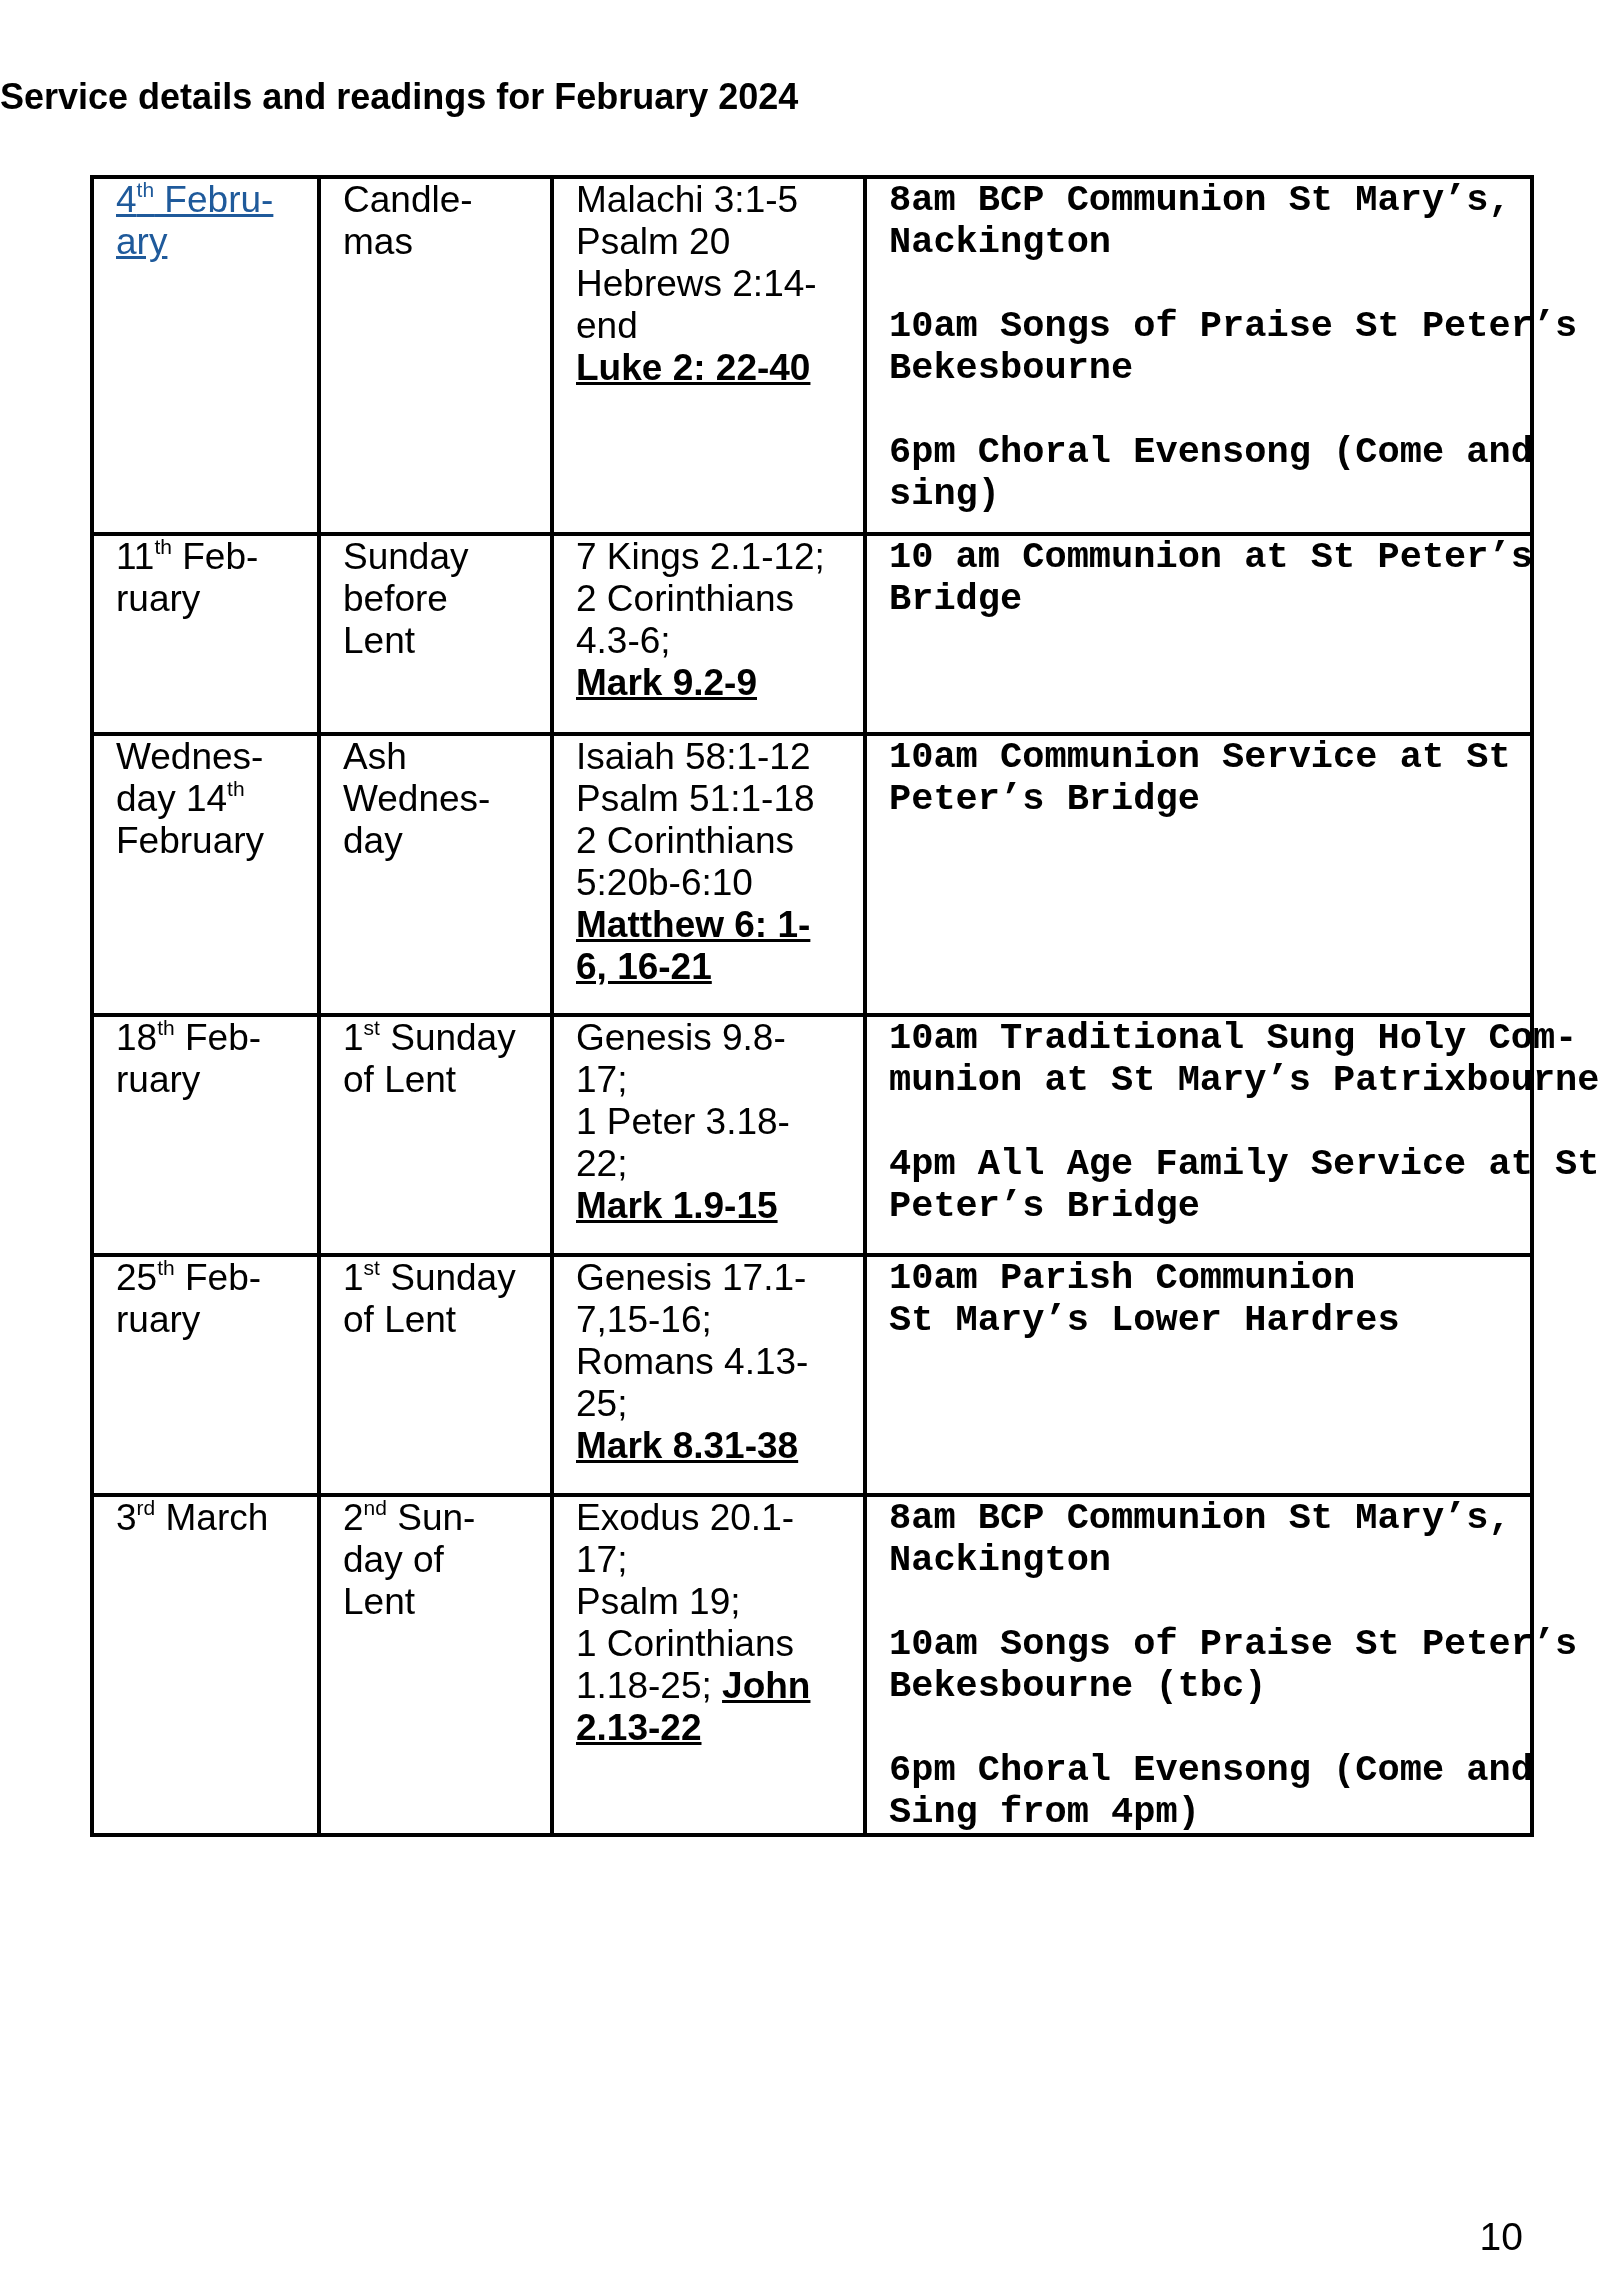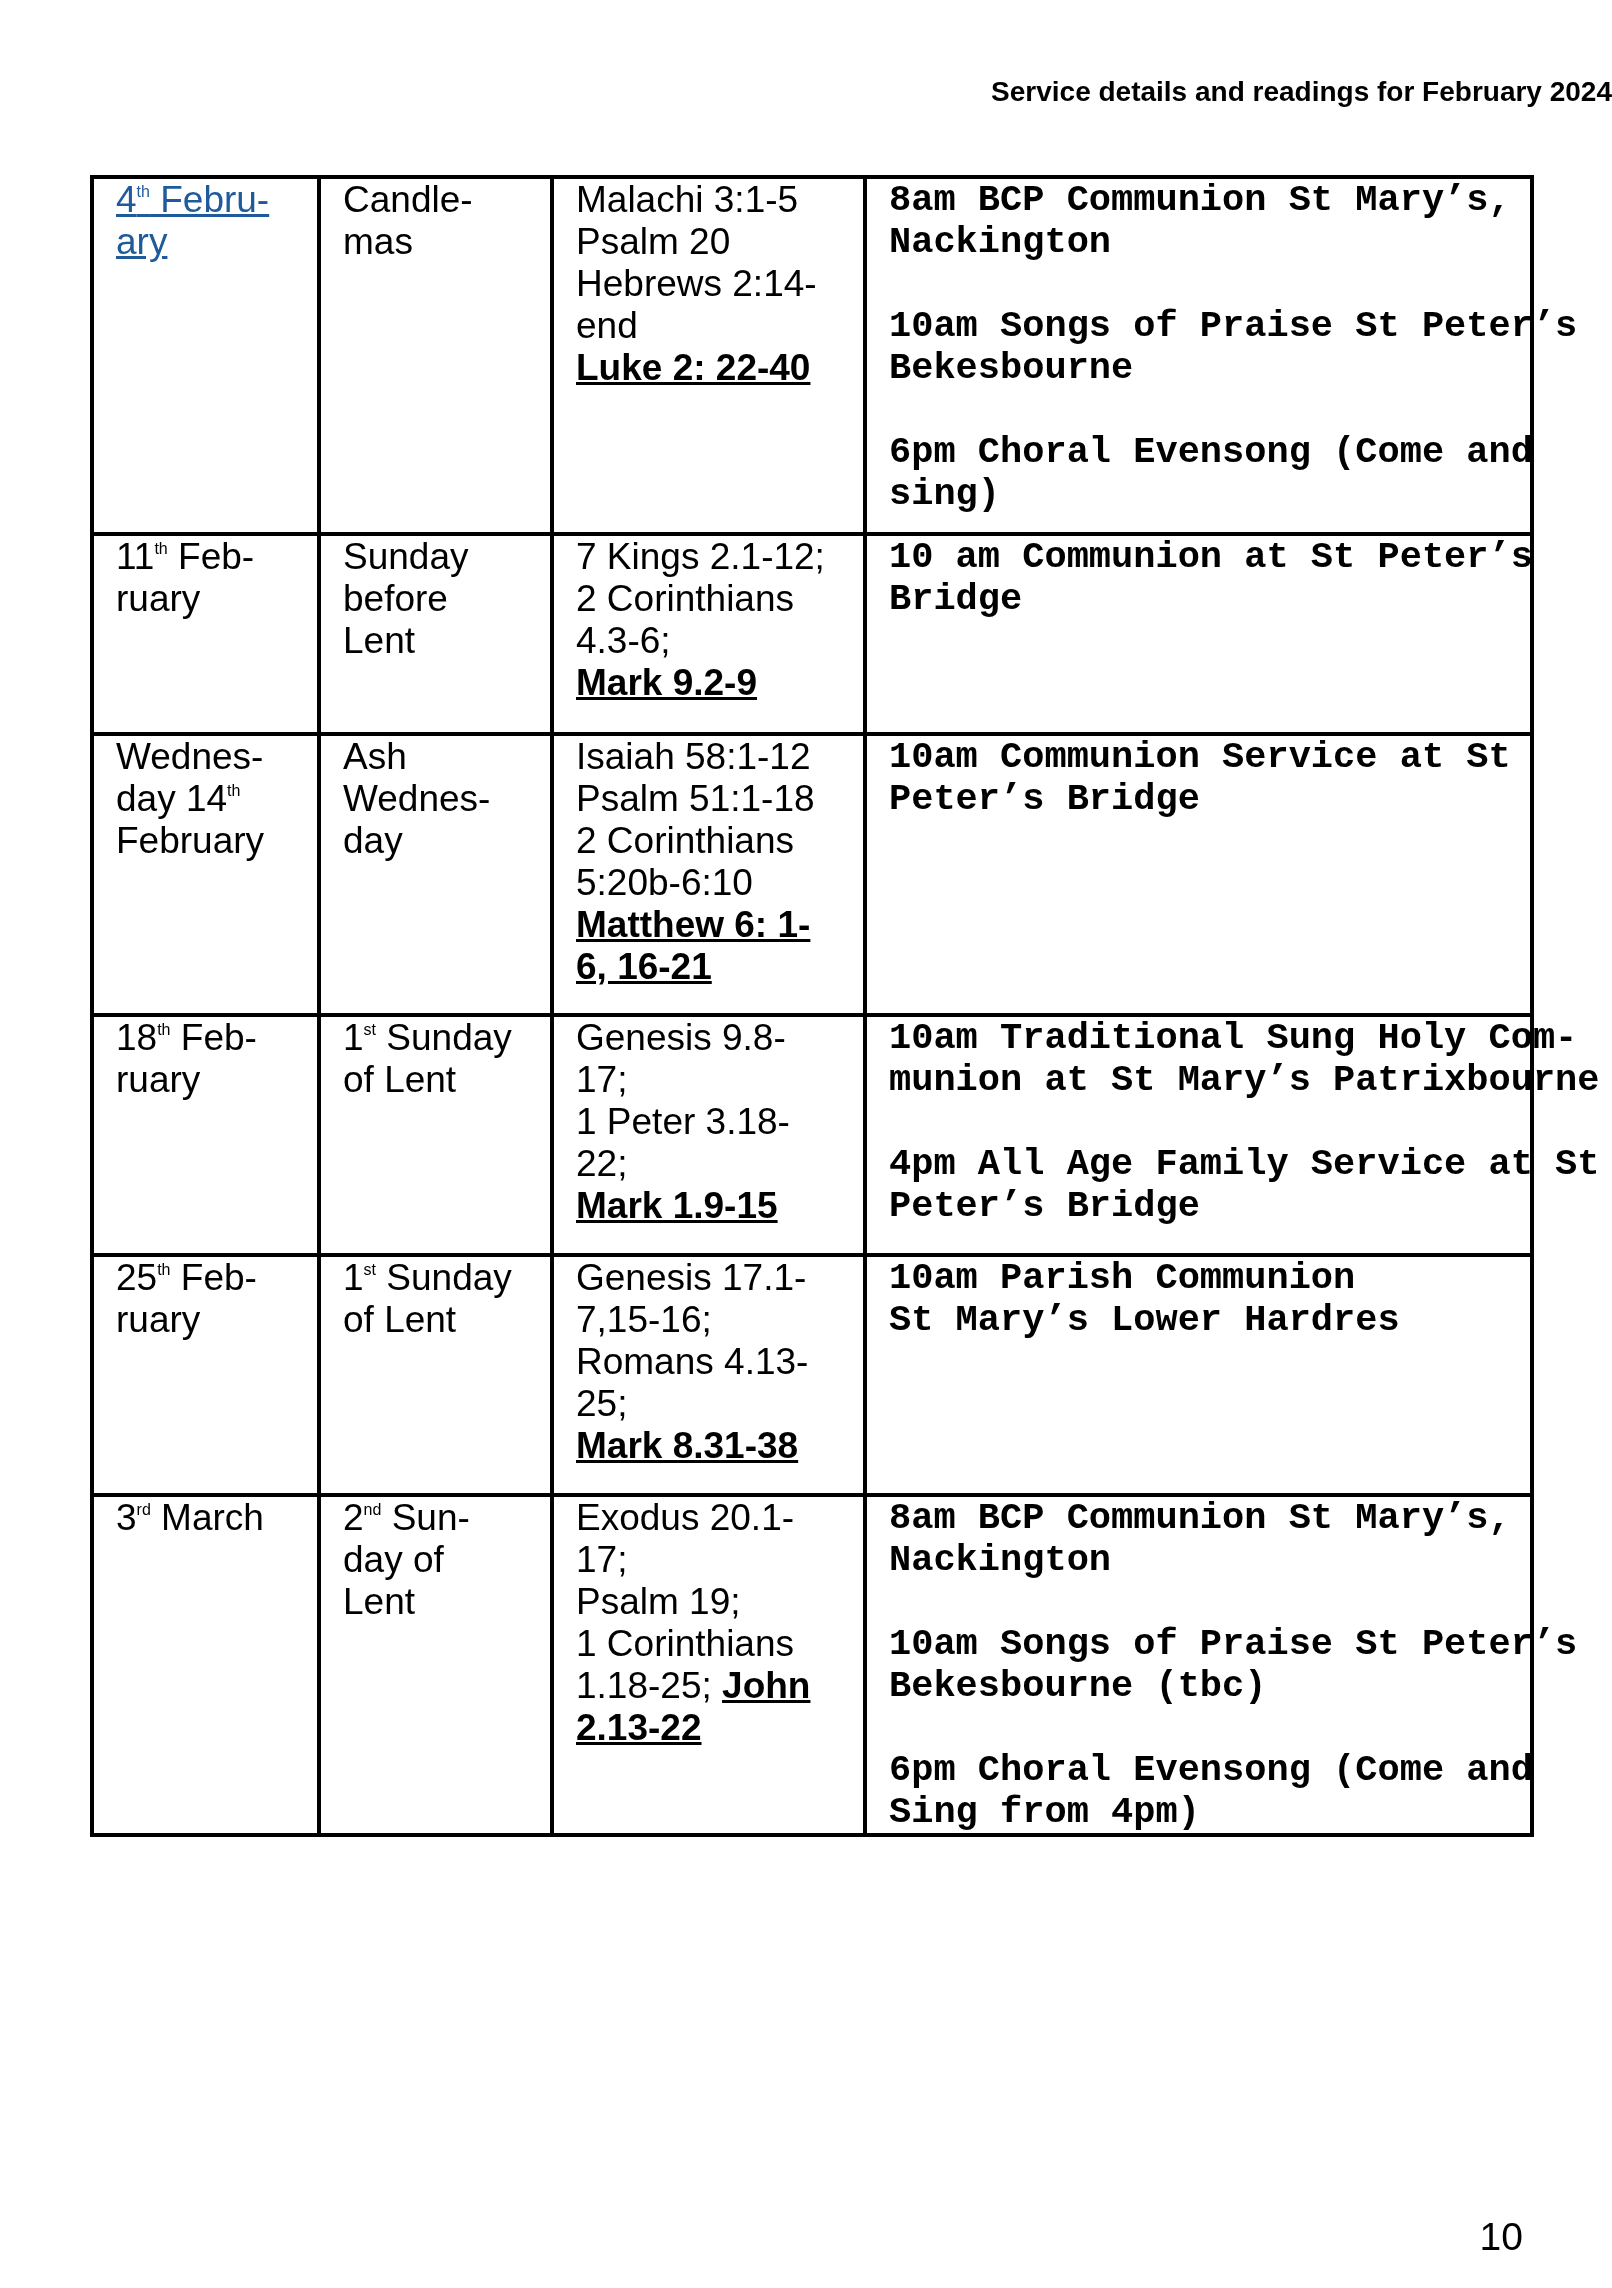--- a/index.html
+++ b/index.html
@@ -1,26 +1,26 @@
 <!DOCTYPE html>
 <html style="font-size:14.8px"><head>
 <meta charset="utf-8">
 <style>
   html, body { margin:0; padding:0; background:#ffffff; }
   body { width:1612px; height:2289px; position:relative; font-family:"Liberation Sans", sans-serif; color:#000; }
-  .title { position:absolute; left:0; width:1612px; top:76px; text-align:right; font-weight:bold; font-size:28px; }
+  .title { position:absolute; left:0; width:1612px; top:76px; text-align:left; font-weight:bold; font-size:36px; }
   table.sched { position:absolute; left:90px; top:175px; width:1440px; border-collapse:collapse; table-layout:fixed; }
   table.sched td { border:4.6px solid #000; vertical-align:top; padding:0 0 0 22px; font-size:37px; line-height:42px; }
   col.c1 { width:227px; } col.c2 { width:233px; } col.c3 { width:313px; } col.c4 { width:667px; }
   .cell-pad { padding-top:1.8px; }
   .line { display:block; white-space:nowrap; }
   .bold { font-weight:bold;text-decoration:underline; }
   .svc { font-weight:bold; display:block;font-family:Liberation Mono, monospace; }
   .svc + .svc { margin-top:42px; }
-  sup { font-size:16px; line-height:0; vertical-align:super; position:relative; top:-1.8px; }
+  sup { font-size:21px; line-height:0; vertical-align:super; position:relative; top:-1.8px; }
   a.datelink { color:#1f5a9b; text-decoration:underline; }
   .pagenum { position:absolute; right:89px; top:2215px; font-size:39px; }
 </style>
 </head>
 <body>
 
 <div class="title">Service details and readings for February 2024</div>
 
 <table class="sched">
   <colgroup>

